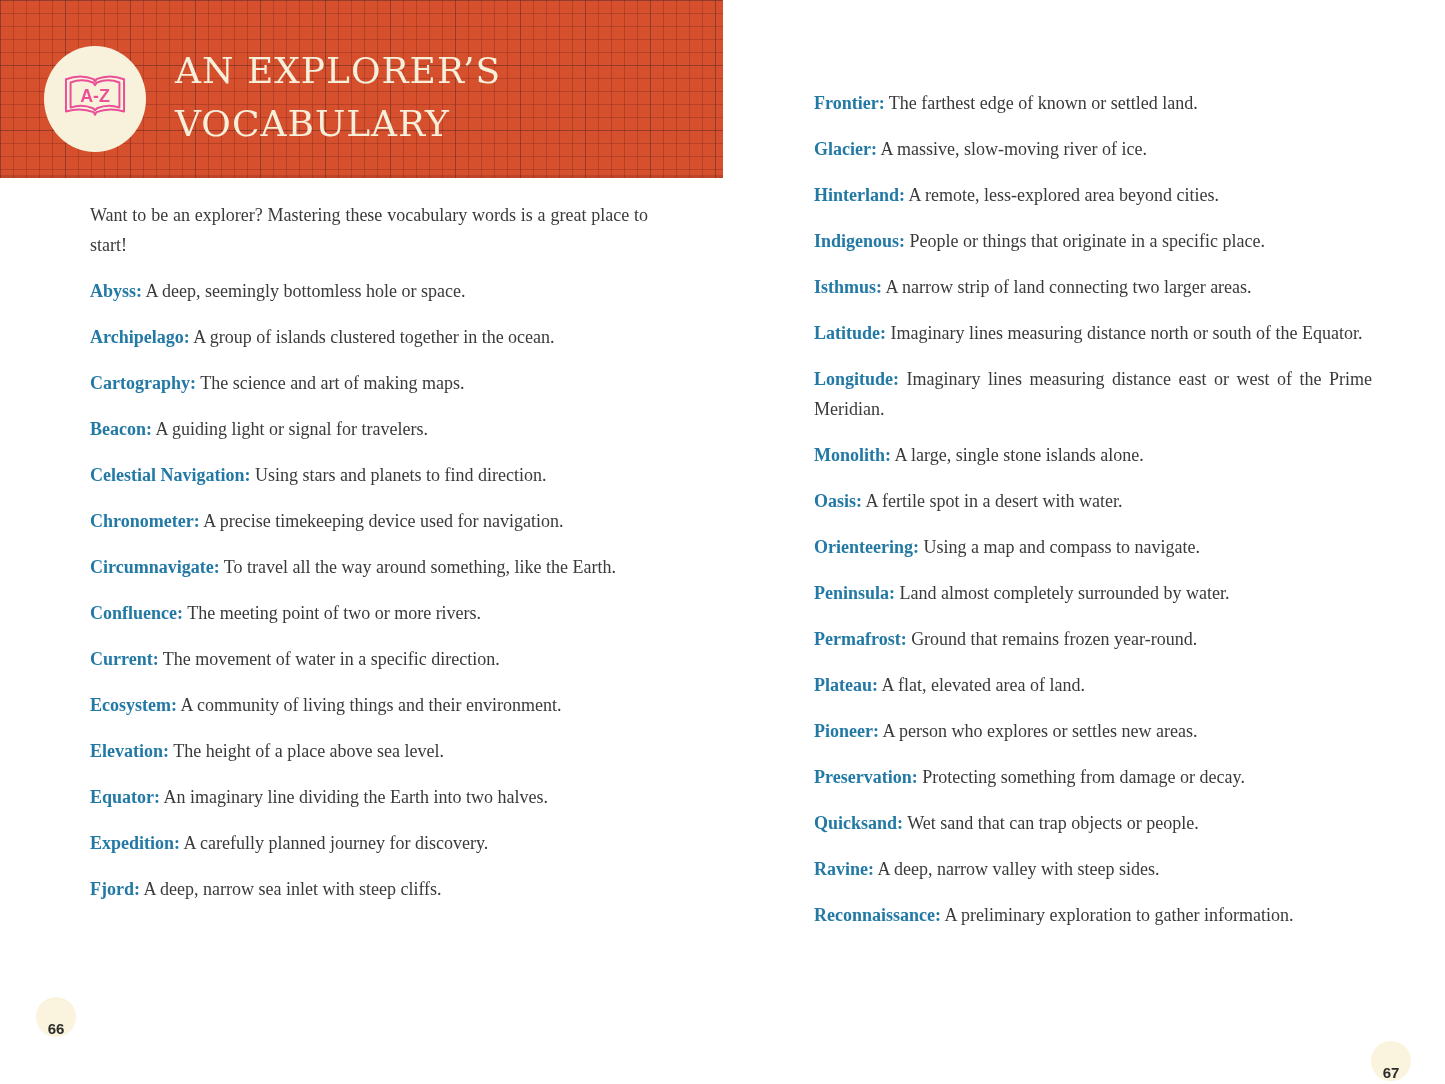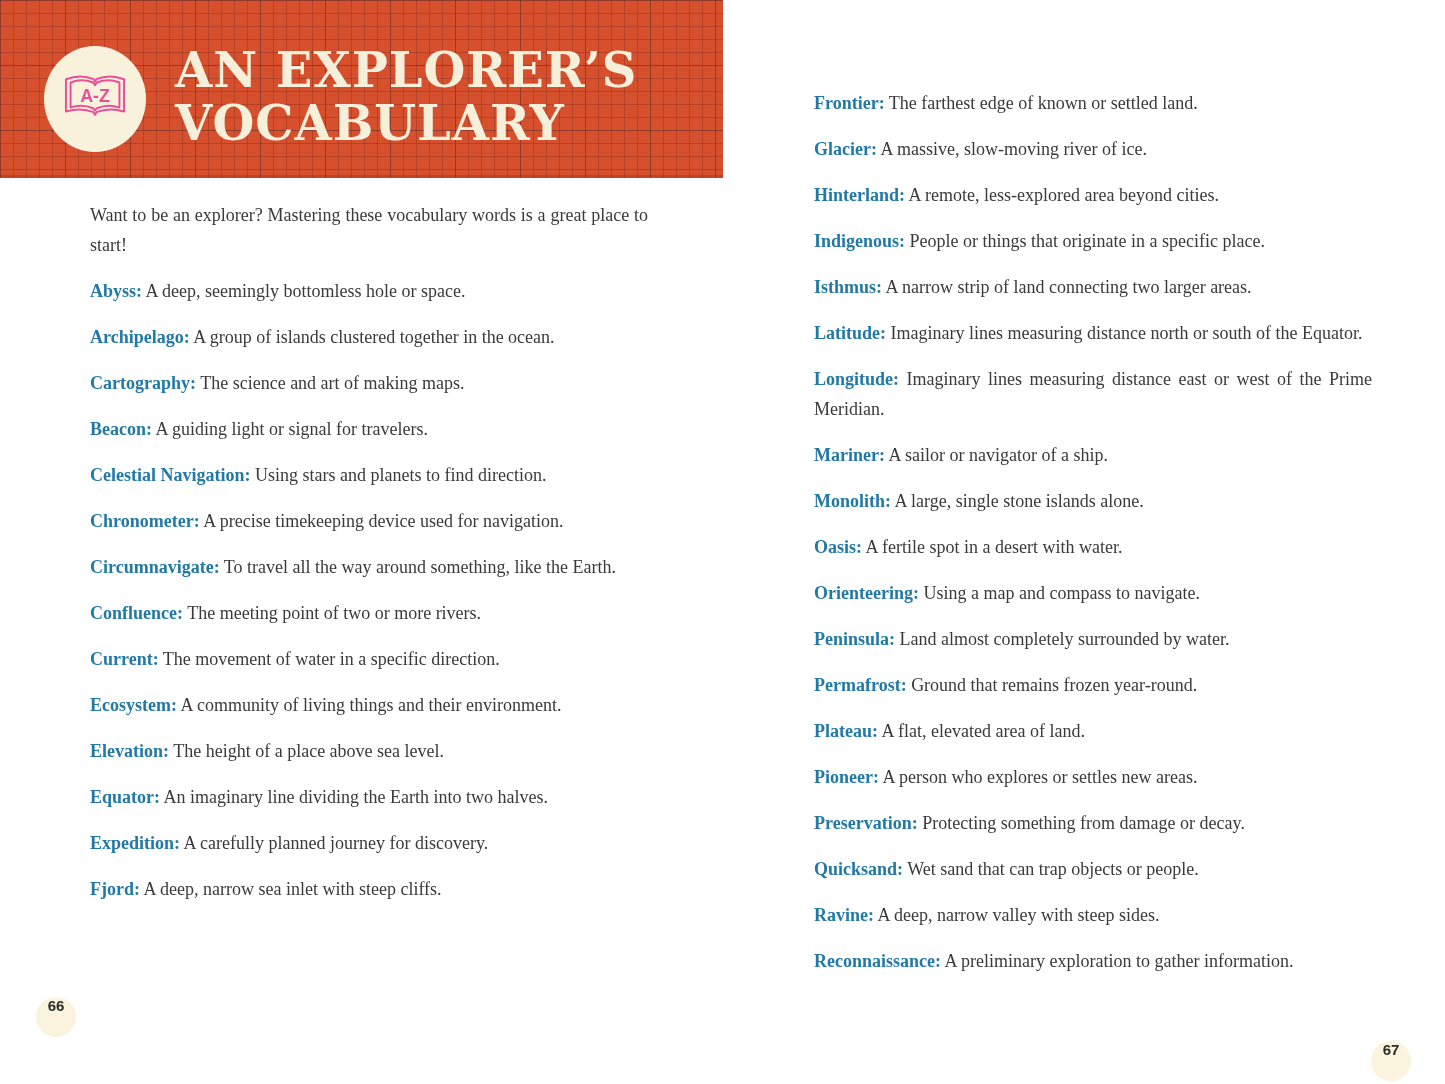--- a/index.html
+++ b/index.html
@@ -42,22 +42,22 @@
     display: flex;
     align-items: center;
     justify-content: center;
   }
 
   .chapter-title {
     position: absolute;
     left: 175px; top: 44px;
     margin: 0;
     font-family: "DejaVu Serif", serif;
-    font-weight: bold;
-    font-size: 48px;
+    font-weight: normal;
+    font-size: 36px;
     line-height: 53px;
     letter-spacing: 1px;
     color: #f6efda;
     text-transform: uppercase;
   }
 
   
   .content { position: absolute; width: 558px; }
   .content-left  { left: 90px; top: 200px; }
   .content-right { left: 89px; top: 44px; }
@@ -71,21 +71,21 @@
   .term { color: #2379a5; font-weight: bold; }
 
   
   .pagenum {
     position: absolute;
     top: 997px;
     width: 40px; height: 40px;
     border-radius: 50%;
     background: #faf3dd;
     display: flex;
-    align-items: flex-start;
+    align-items: flex-end;
     justify-content: center;
     font-family: "Liberation Sans", sans-serif;
     font-weight: bold;
     font-size: 15px;
     color: #2b2b2b;
   }
   .pagenum-left  { left: 36px; }
   .pagenum-right { right: 36px; }
 </style>
 </head>
@@ -160,21 +160,20 @@
           <p class="entry"><b class="term">Hinterland:</b> <span class="def">A remote, less-explored area beyond cities.</span></p>
 
           <p class="entry"><b class="term">Indigenous:</b> <span class="def">People or things that originate in a specific place.</span></p>
 
           <p class="entry"><b class="term">Isthmus:</b> <span class="def">A narrow strip of land connecting two larger areas.</span></p>
 
           <p class="entry"><b class="term">Latitude:</b> <span class="def">Imaginary lines measuring distance north or south of the Equator.</span></p>
 
           <p class="entry"><b class="term">Longitude:</b> <span class="def">Imaginary lines measuring distance east or west of the Prime Meridian.</span></p>
 
-          <p class="entry"><b class="term">Mariner:</b> <span class="def">A sailor or navigator of a ship.</span></p>
 
           <p class="entry"><b class="term">Monolith:</b> <span class="def">A large, single stone islands alone.</span></p>
 
           <p class="entry"><b class="term">Oasis:</b> <span class="def">A fertile spot in a desert with water.</span></p>
 
           <p class="entry"><b class="term">Orienteering:</b> <span class="def">Using a map and compass to navigate.</span></p>
 
           <p class="entry"><b class="term">Peninsula:</b> <span class="def">Land almost completely surrounded by water.</span></p>
 
           <p class="entry"><b class="term">Permafrost:</b> <span class="def">Ground that remains frozen year-round.</span></p>

